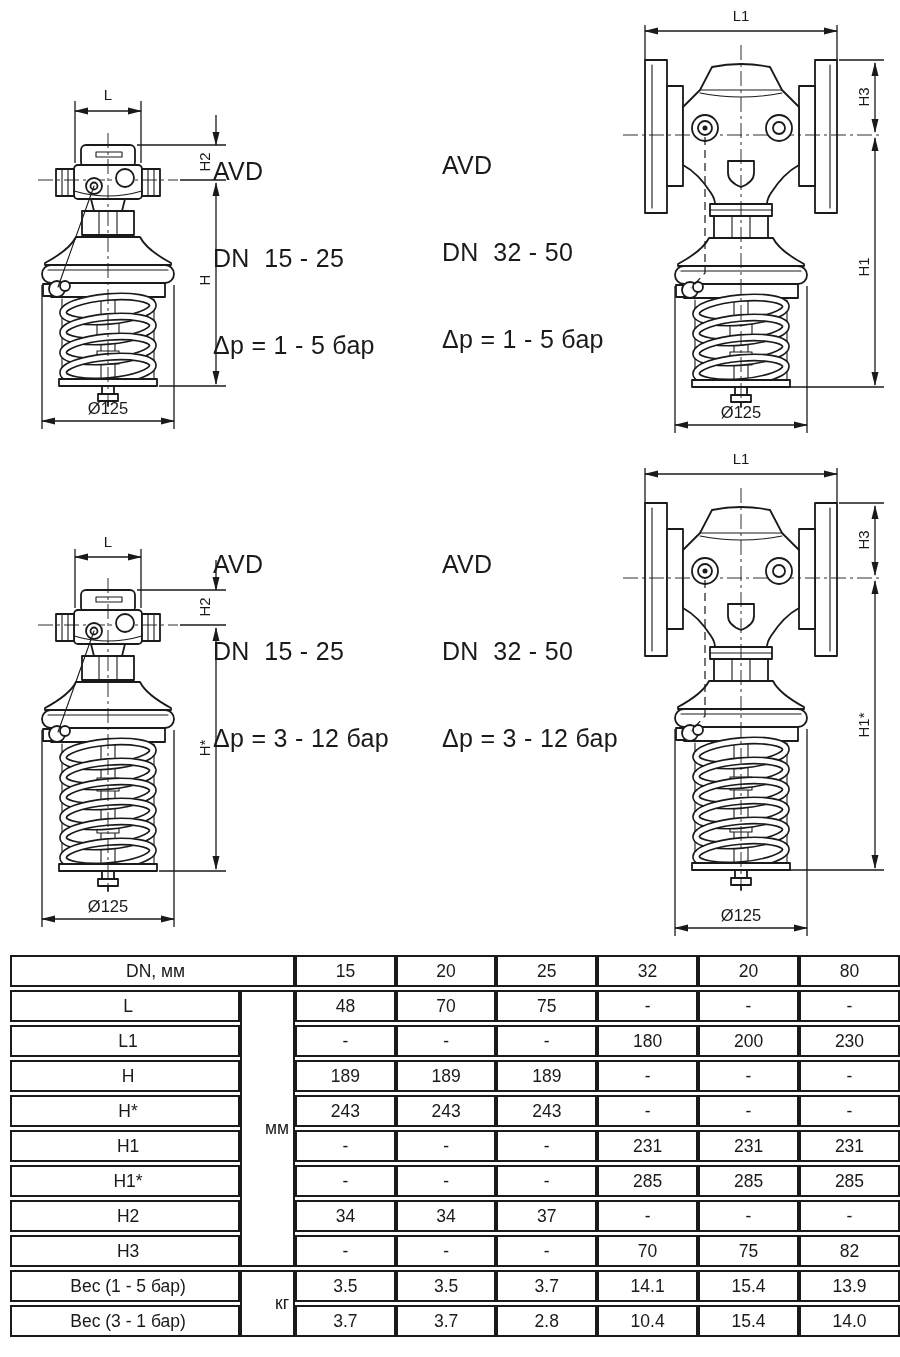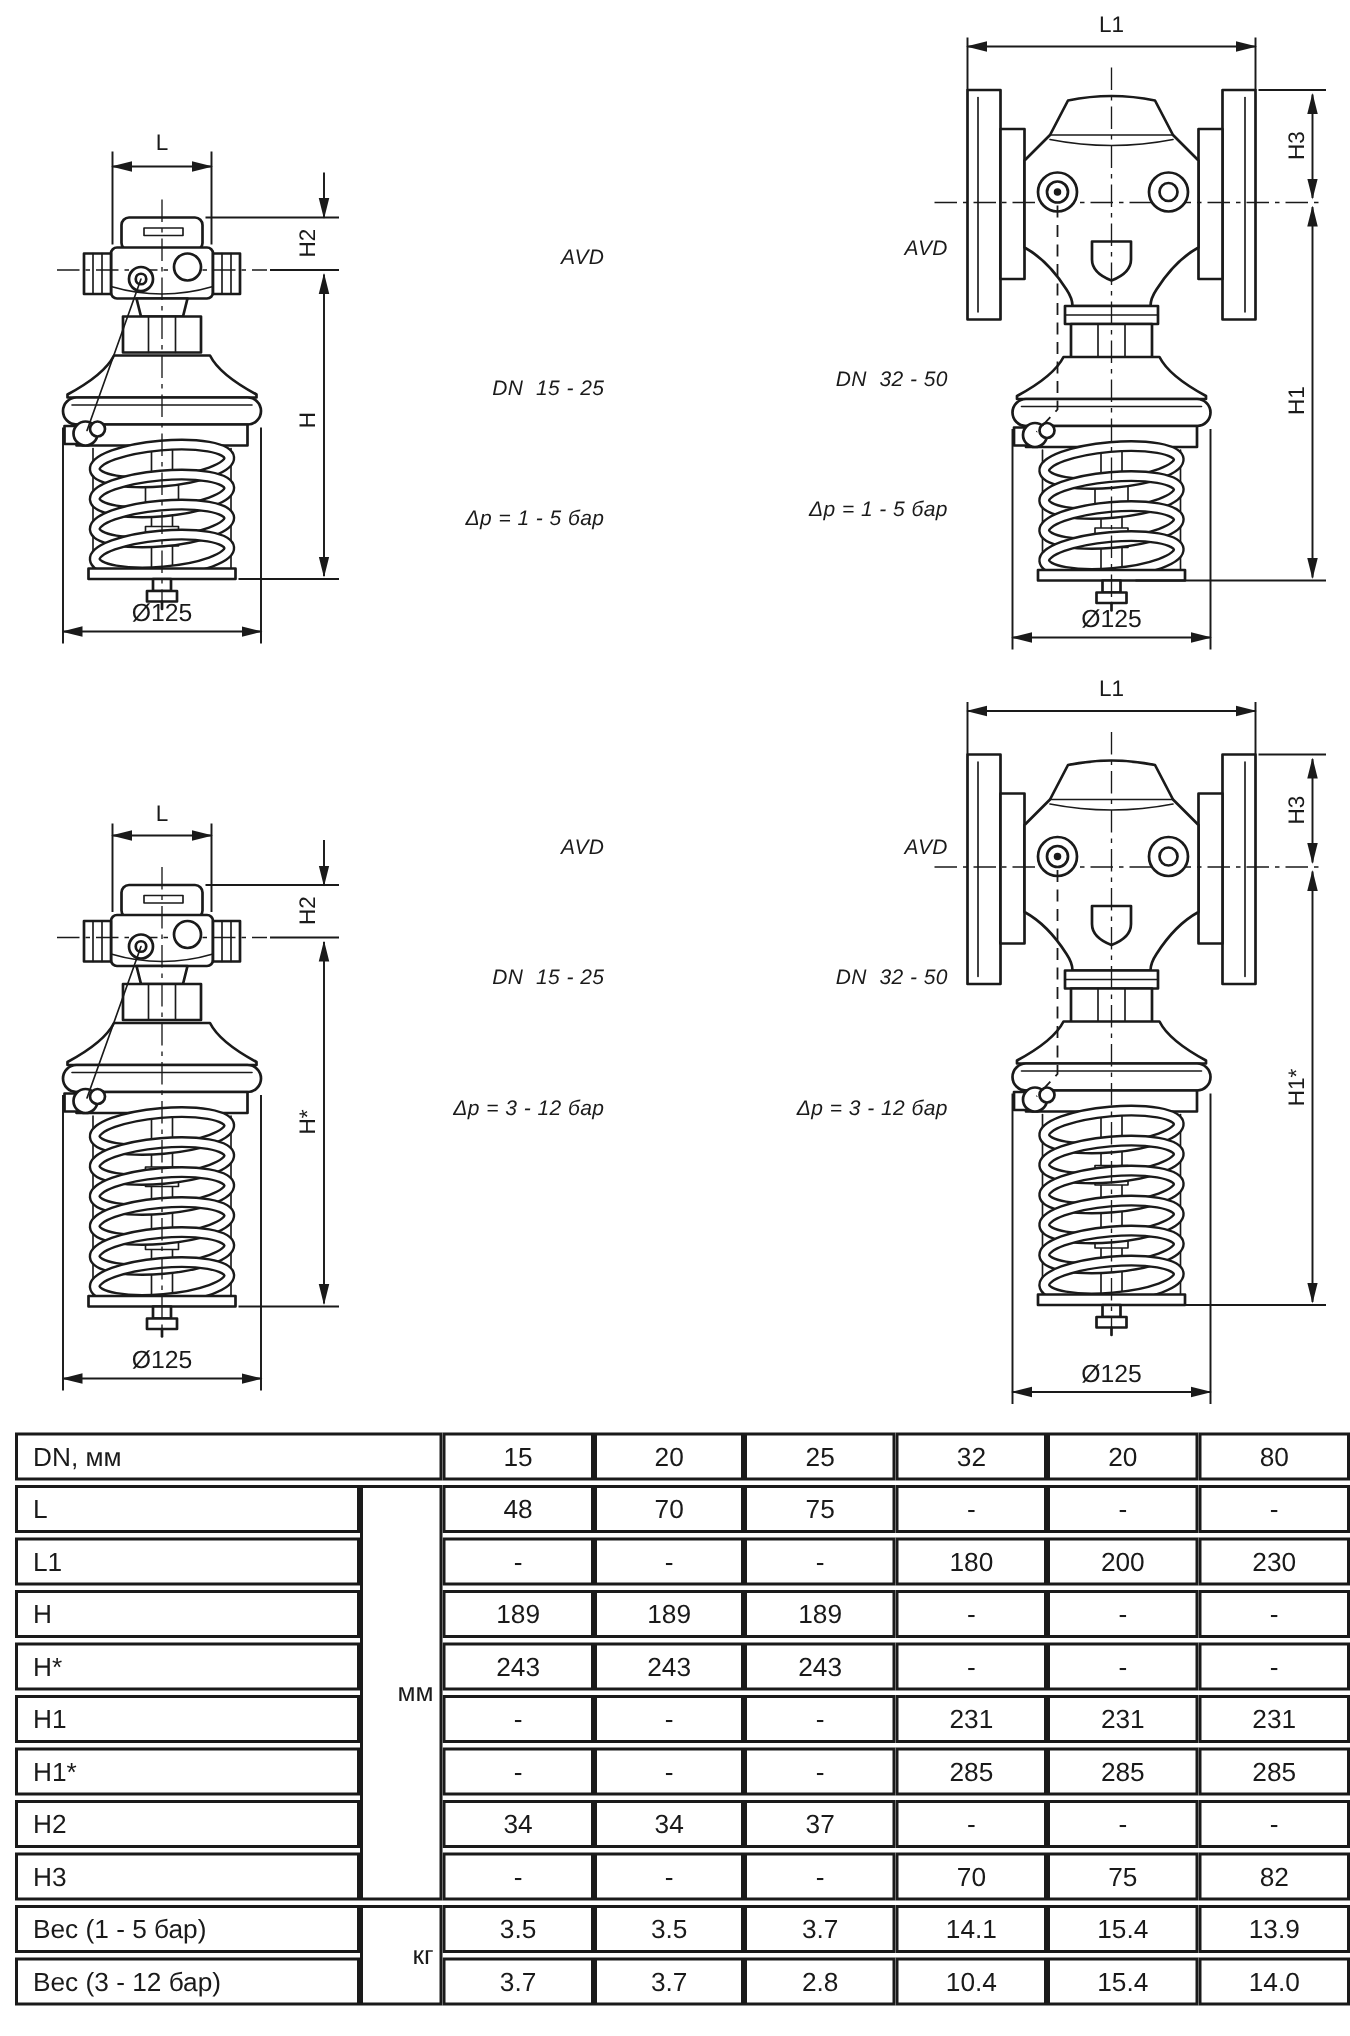--- a/index.html
+++ b/index.html
@@ -1,37 +1,37 @@
 <!DOCTYPE html>
 <html><head>
 <meta charset="utf-8">
 <style>
   html,body { margin:0; padding:0; }
   body {
     width:900px; height:1357px; background:#ffffff; position:relative;
     font-family:"Liberation Sans", sans-serif; color:#1a1a1a; overflow:hidden;
   }
   .fig { position:absolute; }
-  .caption { position:absolute; width:190px; text-align:right;
-    font-size:14px; line-height:29px; white-space:pre; letter-spacing:0.3px;font-style:italic; }
+  .caption { position:absolute; width:190px; text-align:left;
+    font-size:25px; line-height:29px; white-space:pre; letter-spacing:0.3px; }
   svg text { font-family:"Liberation Sans", sans-serif; }
   .dimtxt { font-size:15px; fill:#1a1a1a; }
   .dtxt { font-size:16.5px; }
   .ln  { stroke:#1a1a1a; stroke-width:1.8; fill:none; stroke-linejoin:round; stroke-linecap:round; }
   .lnw { stroke:#1a1a1a; stroke-width:1.8; fill:#ffffff; stroke-linejoin:round; }
   .thin { stroke-width:1.1; }
   .cl  { stroke:#1a1a1a; stroke-width:0.9; fill:none; stroke-dasharray:15 4 3 4; }
   .dim { stroke:#1a1a1a; stroke-width:1.3; fill:none; }
   .dsh { stroke:#1a1a1a; stroke-width:1.2; fill:none; stroke-dasharray:8 5; }
   .coilA { stroke:#1a1a1a; stroke-width:8; fill:none; }
   .coilB { stroke:#ffffff; stroke-width:4.8; fill:none; }
   table.dims { position:absolute; left:10px; top:952px; border-collapse:separate; border-spacing:0 3px; }
   .dims td { border:2px solid #1a1a1a; height:28px; text-align:center;
     font-size:17.5px; vertical-align:middle; background:#fff; padding:0 4px; }
-  .dims td.lab { text-align:left; padding-left:10px; width:222px; }
+  .dims td.lab { text-align:center; padding-left:10px; width:222px; }
   .dims td.unit { width:44px;text-align:right; }
   .dims td.val { width:92px; }
 </style>
 </head>
 <body>
 
 <svg width="0" height="0" style="position:absolute" aria-hidden="true">
   <defs>
     <marker id="arr" viewBox="0 0 14 9" markerWidth="14" markerHeight="9" refX="13" refY="4.5" orient="auto-start-reverse" markerUnits="userSpaceOnUse">
       <path d="M0,1 L14,4.5 L0,8 Z" fill="#1a1a1a"></path>
@@ -372,21 +372,21 @@
     <td class="lab">Вес (1 - 5 бар)</td>
     <td class="unit" rowspan="2">кг</td>
     <td class="val">3.5</td>
     <td class="val">3.5</td>
     <td class="val">3.7</td>
     <td class="val">14.1</td>
     <td class="val">15.4</td>
     <td class="val">13.9</td>
   </tr>
   <tr>
-    <td class="lab">Вес (3 - 12 бар)</td>
+    <td class="lab">Вес (3 - 1 бар)</td>
     <td class="val">3.7</td>
     <td class="val">3.7</td>
     <td class="val">2.8</td>
     <td class="val">10.4</td>
     <td class="val">15.4</td>
     <td class="val">14.0</td>
   </tr>
 </tbody>
   </table>
 

